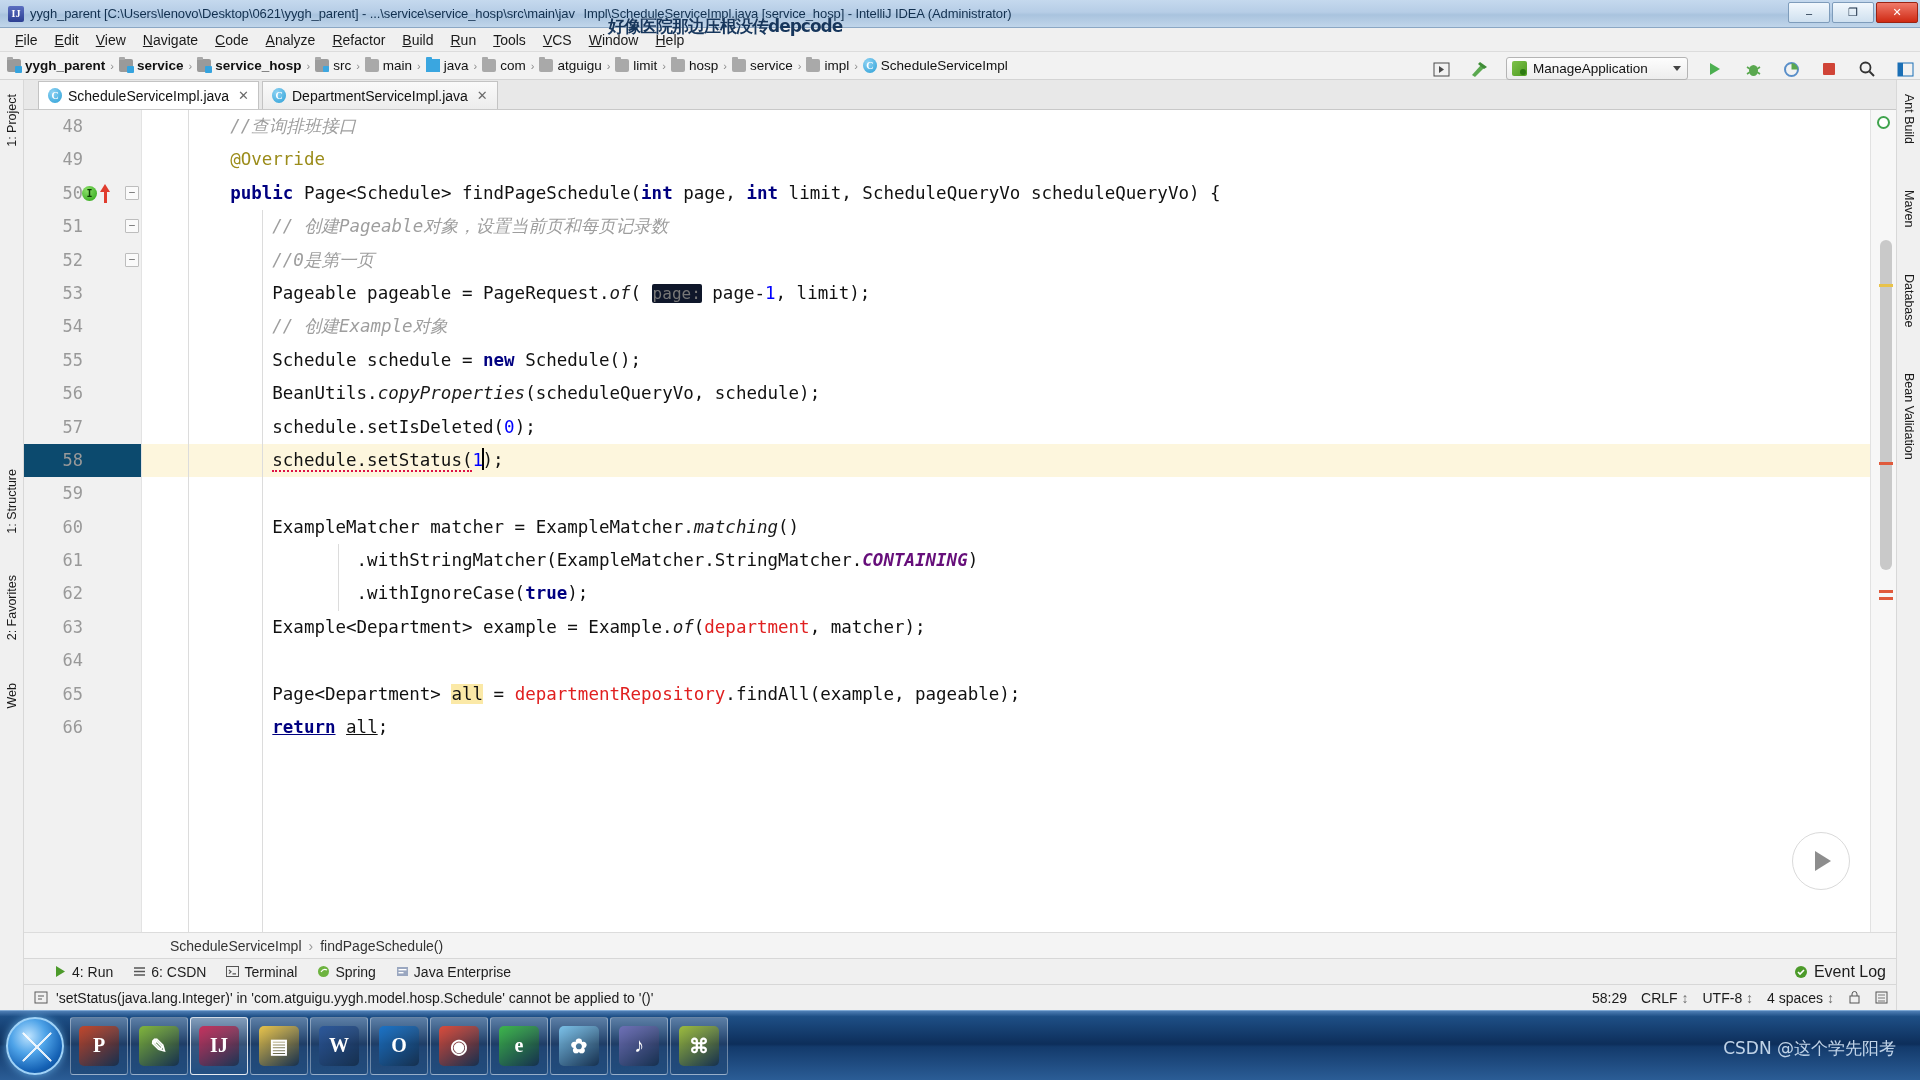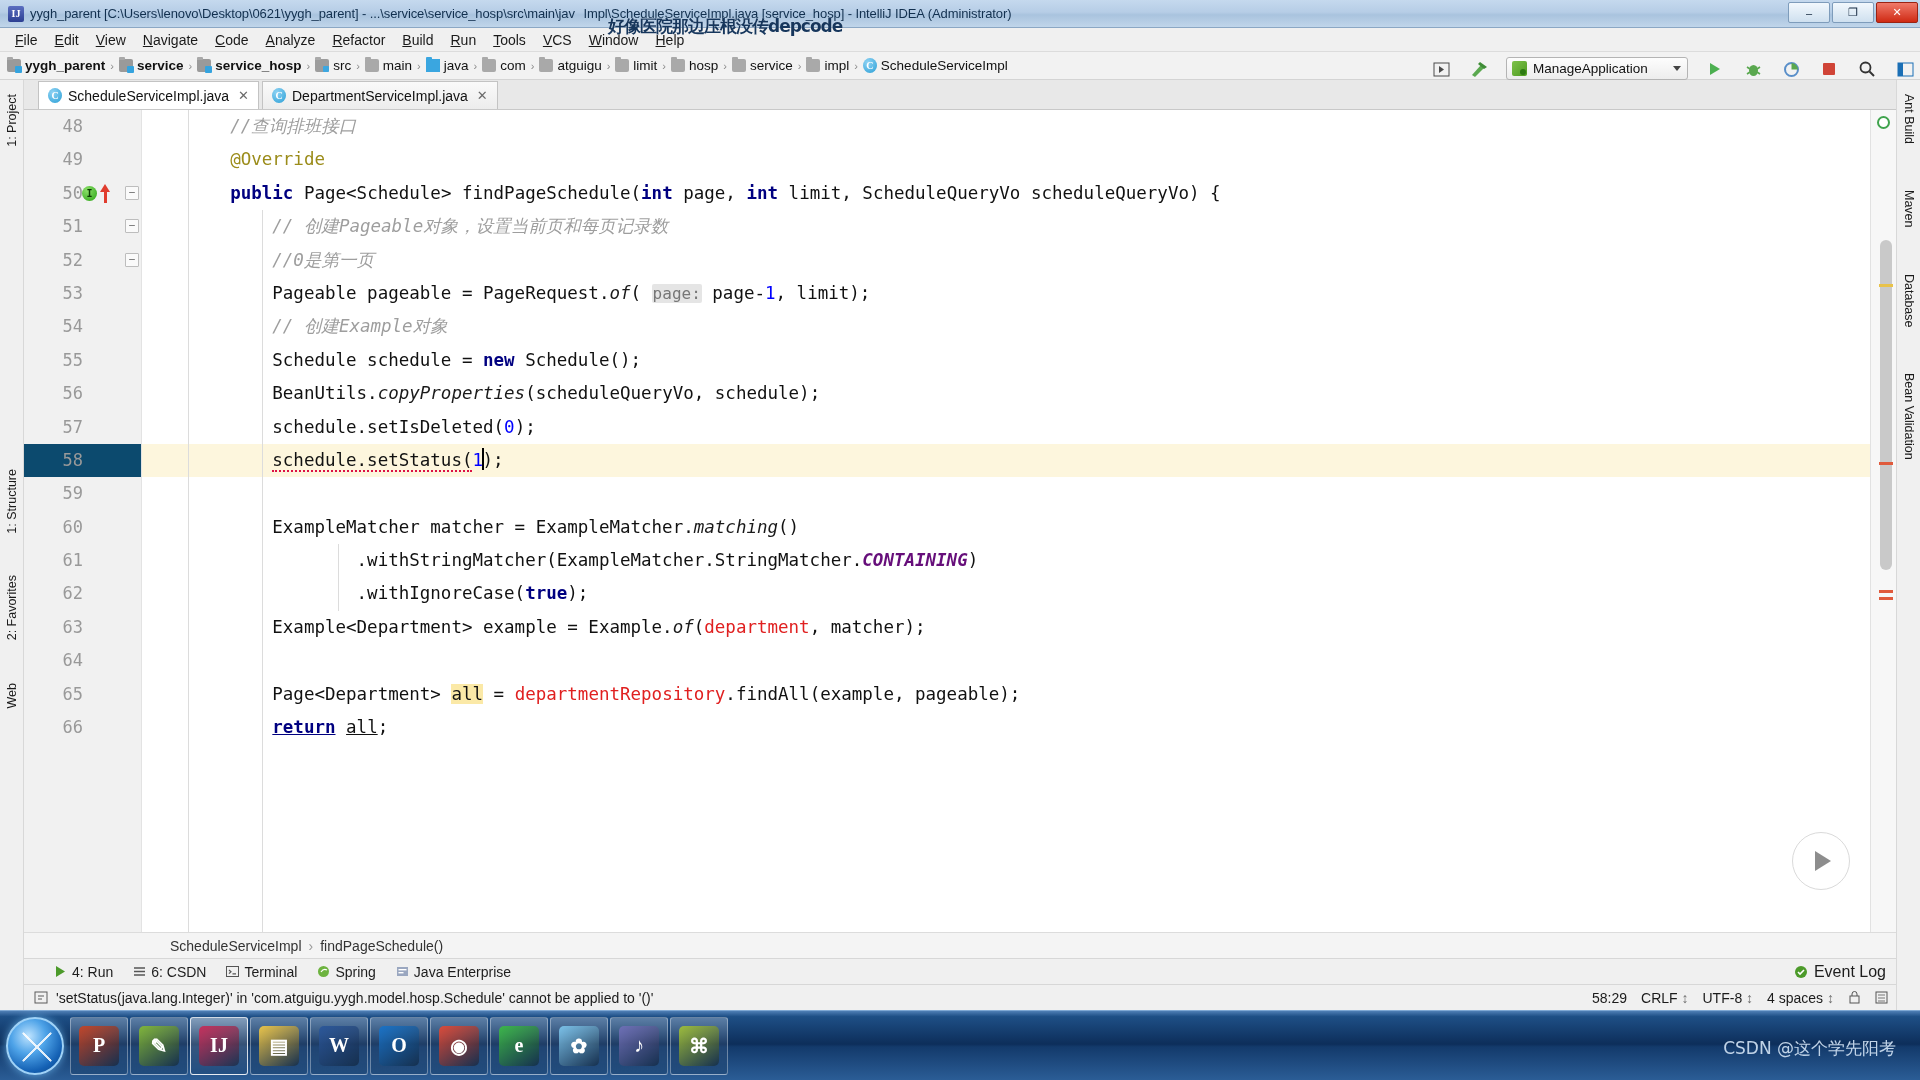--- a/index.html
+++ b/index.html
@@ -160,21 +160,21 @@
   .indentguide{ position:absolute; top:0; bottom:0; width:1px; background:#dcdcdc; }
 
   
   .kw{ color:#000080; font-weight:bold; }
   .cmt{ color:#9e9e9e; font-style:italic; }
   .ann{ color:#9b8c1a; }
   .num{ color:#0000ff; }
   .stat{ color:#660e7a; font-weight:bold; font-style:italic; }
   .mth{ color:#1a1a1a; font-style:italic; }
   .err{ color:#e02020; }
-  .param-hint{ background:#e5e5e5; color:#777; border-radius:2px; padding:0 1px; font-size:16px;}
+  .param-hint{ background:#0f172a; color:#777; border-radius:2px; padding:0 1px; font-size:16px;}
   .sel{ background:#fbe9a7; }
   .squig{ border-bottom:2px dotted #d14; }
   .caret-bar{ display:inline-block;width:1.5px;height:22px;background:#000;vertical-align:-4px;margin:0 -1px;}
 
   
   .markerbar{
     flex:0 0 26px; background:#f7f7f7; position:relative; border-left:1px solid #e2e2e2;
   }
   .scrollthumb{ position:absolute; right:4px; width:12px; background:#c9c9c9; border-radius:6px; }
   .mk{ position:absolute; right:3px; width:14px; height:3px; }

